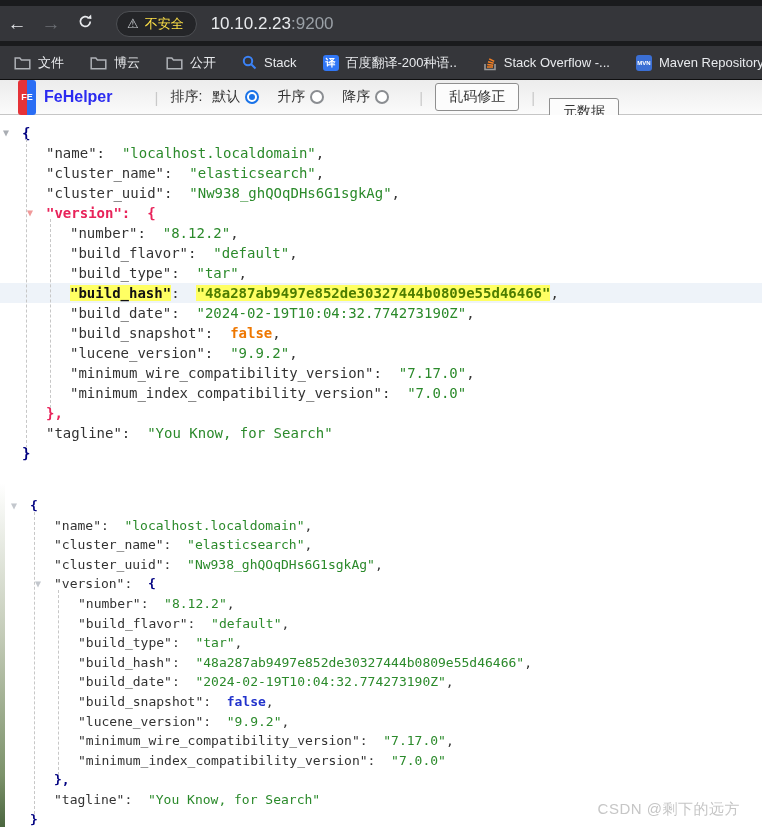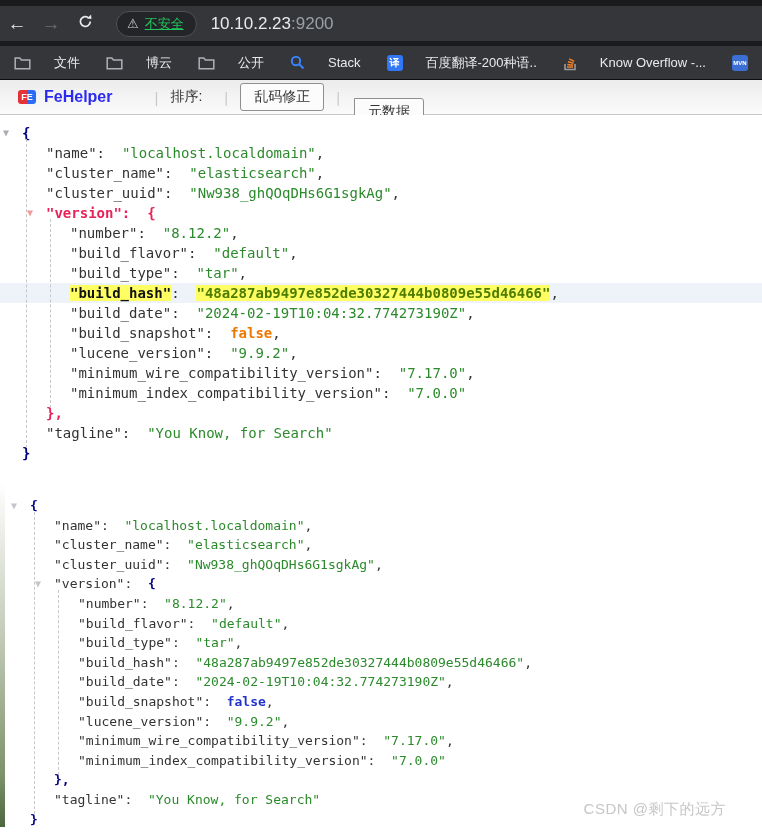--- a/index.html
+++ b/index.html
@@ -8,36 +8,36 @@
 
   
   .chrome-strip { background:#1a1b1d; height:6px; }
   .strip2 { height:5px; }
   .urlbar { height:35px; background:#35363a; display:flex; align-items:center; }
   .nav-btn { width:34px; text-align:center; font-size:19px; color:#e8eaed; cursor:default; }
   .nav-btn.disabled { color:#6e7176; }
   .sec-pill { display:flex; align-items:center; gap:6px; background:#242528; border:1px solid #4e5054;
               border-radius:14px; height:26px; padding:0 12px 0 10px; margin-left:14px; }
   .warn-ico { color:#d0d3d7; font-size:13px; }
-  .sec-txt { color:#22c55e; font-size:13px;text-decoration:underline; }
+  .sec-txt { color:#fde047; font-size:13px; }
   .url-txt { margin-left:14px; font-size:17px; color:#e8eaed; }
   .url-port { color:#9aa0a6; }
 
   .bookmarks { height:33px; background:#35363a; display:flex; align-items:center; padding-left:14px;
                white-space:nowrap; overflow:hidden; }
-  .bm-item { display:flex; align-items:center; gap:23px; margin-right:26px; color:#e8eaed; font-size:13px; cursor:default; flex:none; }
+  .bm-item { display:flex; align-items:center; gap:7px; margin-right:26px; color:#e8eaed; font-size:13px; cursor:default; flex:none; }
   .badge { width:16px; height:16px; border-radius:3px; color:#fff; font-size:10px; font-weight:bold;
            display:flex; align-items:center; justify-content:center; flex:none; }
   .badge.mvn { font-size:6px; letter-spacing:0; }
 
   
   .fe-toolbar { height:36px; background:linear-gradient(#ececec,#fbfbfb); border-top:1px solid #0f0f10;
                 border-bottom:1px solid #c6c6c6; box-shadow:0 3px 0 #d8e8fb;
                 display:flex; align-items:center; padding:0 10px; }
-  .fe-logo { width:18px; height:14px; border-radius:3px; margin:0 8px;
+  .fe-logo { width:18px; height:35px; border-radius:3px; margin:0 8px;
              background:linear-gradient(90deg,#e53238 0 50%,#2a6df4 50% 100%);
              color:#fff; font-size:9px; font-weight:bold; display:flex; align-items:center; justify-content:center; }
   .fe-brand { color:#2b2bf0; font-weight:bold; font-size:16px; margin-right:30px; }
   .tb-sep { color:#c9c9c9; font-size:15px; margin:0 12px; }
   .sort-label { font-size:14px; color:#333; margin-right:10px; }
   .sort-opt { display:flex; align-items:center; gap:5px; margin-right:18px; cursor:default; }
   .sort-opt span.lbl { font-size:14px; color:#333; }
   .radio { width:14px; height:14px; border:2px solid #8a8d91; border-radius:50%; background:#fff; position:relative; display:inline-block; }
   .radio.checked { border-color:#1a73e8; }
   .radio.checked::after { content:""; position:absolute; inset:2px; background:#1a73e8; border-radius:50%; }
@@ -66,21 +66,21 @@
   .jcomma { color:#333; }
   .jbool1 { color:#ee7700; font-weight:bold; }
   .jbool2 { color:#2233cc; font-weight:bold; }
   .sel { color:#e8235a !important; font-weight:bold; }
   .hlk { background:#ffff63; color:#111; font-weight:bold; }
   .hlv { background:#ffff63; color:#4d7d00; font-weight:bold; }
   .guide { position:absolute; width:0; border-left:1px dashed #c7c7c7; }
 
   .edge-artifact { position:absolute; left:0; top:368px; width:5px; height:344px; pointer-events:none;
                    background:linear-gradient(rgba(220,222,214,0), #c2cab6 45%, #7c926a 85%, #4b663f); }
-  .watermark { position:absolute; right:36px; bottom:8px; font-size:15px; color:#c6c6c6;
+  .watermark { position:absolute; right:22px; bottom:8px; font-size:15px; color:#c6c6c6;
                letter-spacing:.5px; pointer-events:none; }
 </style>
 </head>
 <body>
 
 <div class="chrome-strip"></div>
 
 <div class="urlbar">
   <span class="nav-btn">←</span>
   <span class="nav-btn disabled">→</span>
@@ -130,33 +130,47 @@
       <span>百度翻译-200种语..</span>
     </span>
     <span class="bm-item">
       <svg width="14" height="16" viewBox="0 0 14 16">
         <path d="M2 9v5.5h10V9" fill="none" stroke="#9b9b9b" stroke-width="1.6"></path>
         <line x1="4" y1="12" x2="10" y2="12" stroke="#f48024" stroke-width="1.5"></line>
         <line x1="4.3" y1="9.6" x2="10.2" y2="10.3" stroke="#f48024" stroke-width="1.5"></line>
         <line x1="5" y1="6.8" x2="10.6" y2="8.2" stroke="#f48024" stroke-width="1.5"></line>
         <line x1="6.2" y1="3.8" x2="11.2" y2="6.4" stroke="#f48024" stroke-width="1.5"></line>
       </svg>
-      <span>Know Overflow -...</span>
+      <span>Stack Overflow -...</span>
     </span>
     <span class="bm-item">
       <span class="badge mvn" style="background: rgb(59, 111, 212);">MVN</span>
       <span>Maven Repository...</span>
     </span>
   </div>
 
 <div class="fe-toolbar">
   <span class="fe-logo">FE</span>
   <span class="fe-brand">FeHelper</span>
   <span class="tb-sep">|</span>
   <span class="sort-label">排序:</span>
+  <span id="sort-options" style="display:flex;align-items:center">
+      <span class="sort-opt">
+        <span class="lbl">默认</span>
+        <span class="radio checked"></span>
+      </span>
+      <span class="sort-opt">
+        <span class="lbl">升序</span>
+        <span class="radio"></span>
+      </span>
+      <span class="sort-opt">
+        <span class="lbl">降序</span>
+        <span class="radio"></span>
+      </span>
+    </span>
   <span class="tb-sep">|</span>
   <button class="tb-btn">乱码修正</button>
   <span class="tb-sep">|</span>
   <span class="btn-group" id="btn-group">
       <button class="tb-btn">元数据</button>
     </span>
 </div>
 
 <div class="content">
   <div class="jblock" id="jblock1">

